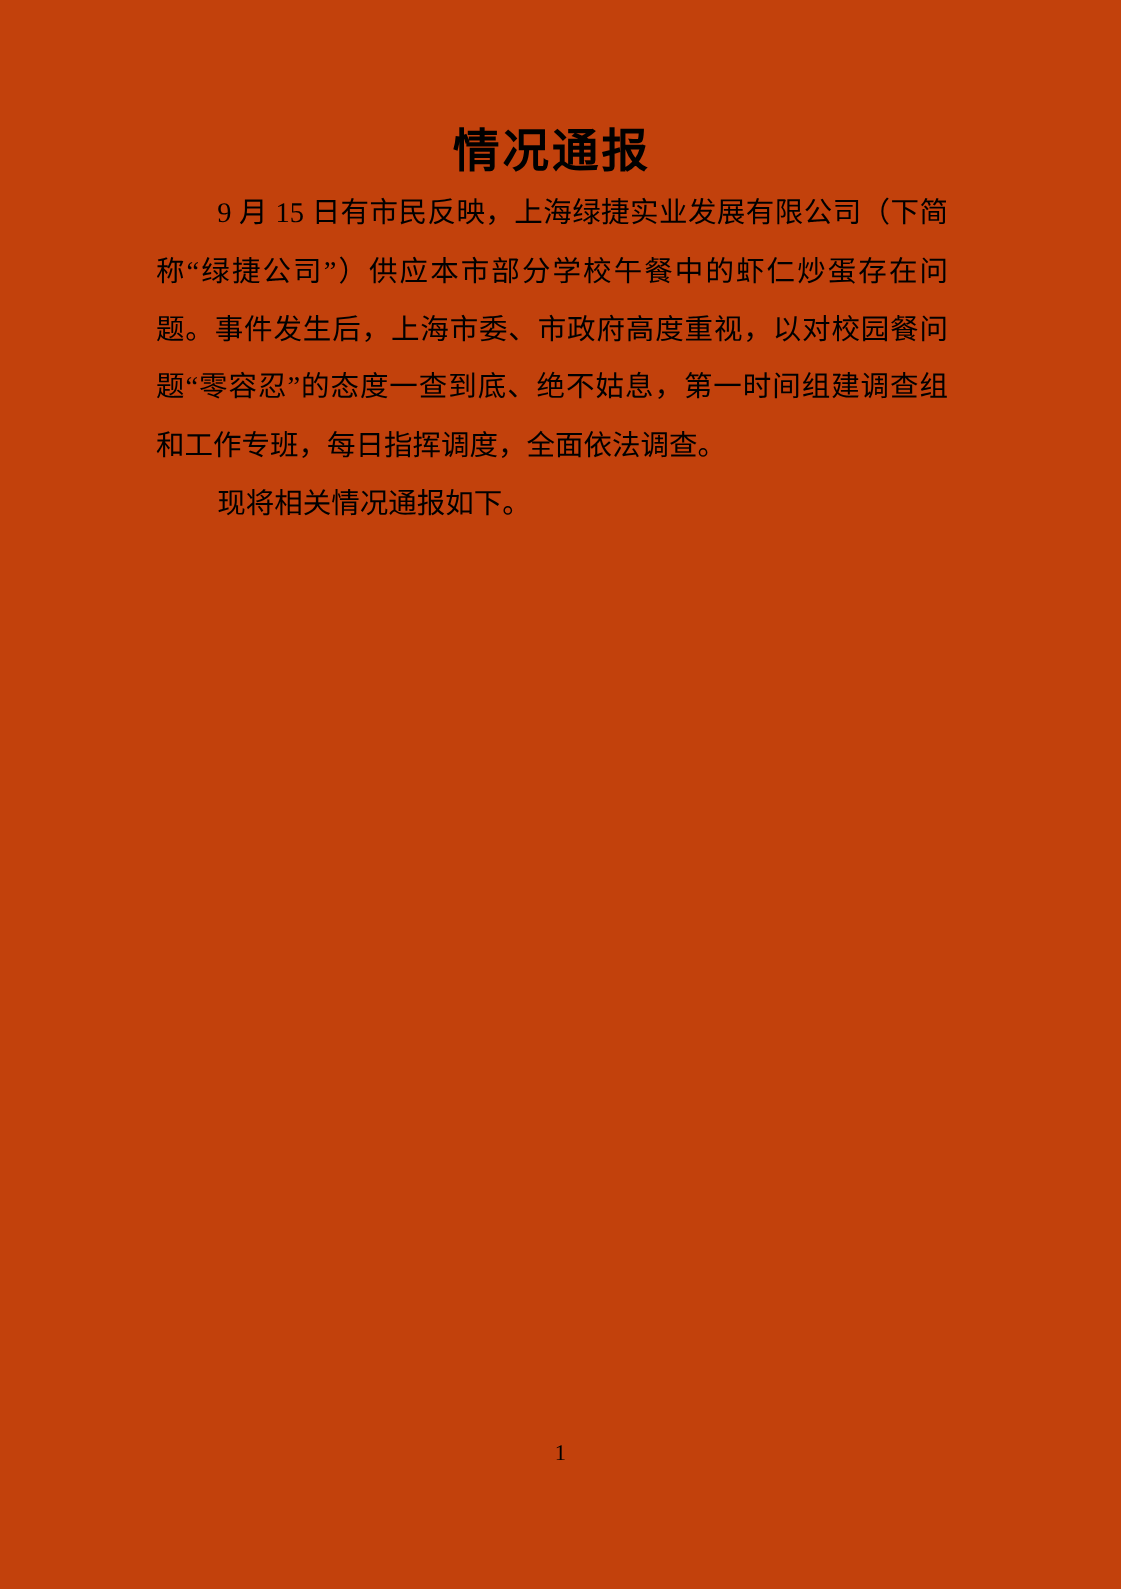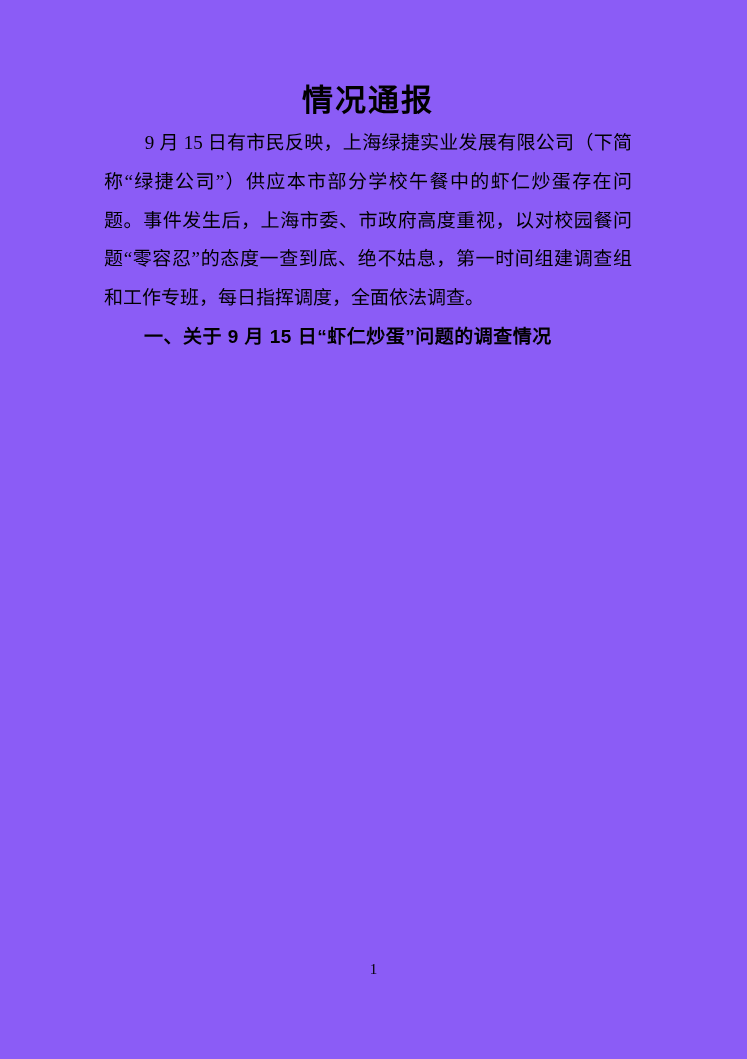--- a/index.html
+++ b/index.html
@@ -6,21 +6,21 @@
   html, body {
     margin: 0;
     padding: 0;
     background: #ffffff;
   }
   .page {
     position: relative;
     width: 747px;
     height: 1059px;
     margin: 0 auto;
-    background: #8b5cf6;
+    background: #c2410c;
     color: #000000;
     font-family: "Liberation Serif", "DejaVu Serif", serif;
     overflow: hidden;
   }
   .content {
     position: absolute;
     left: 104px;
     top: 0;
     width: 528px;
   }
@@ -64,17 +64,17 @@
   }
 </style>
 </head>
 <body>
 
 <div class="page">
   <div class="content">
     <h1 class="doc-title">情况通报</h1>
     <div class="doc-body">
       <p>9 月 15 日有市民反映，上海绿捷实业发展有限公司（下简称“绿捷公司”）供应本市部分学校午餐中的虾仁炒蛋存在问题。事件发生后，上海市委、市政府高度重视，以对校园餐问题“零容忍”的态度一查到底、绝不姑息，第一时间组建调查组和工作专班，每日指挥调度，全面依法调查。</p>
-      <h2 class="section-heading">一、关于 9 月 15 日“虾仁炒蛋”问题的调查情况</h2>
+      <p>现将相关情况通报如下。</p>
     </div>
   </div>
   <div class="page-number">1</div>
 </div>
 
 </body></html>

